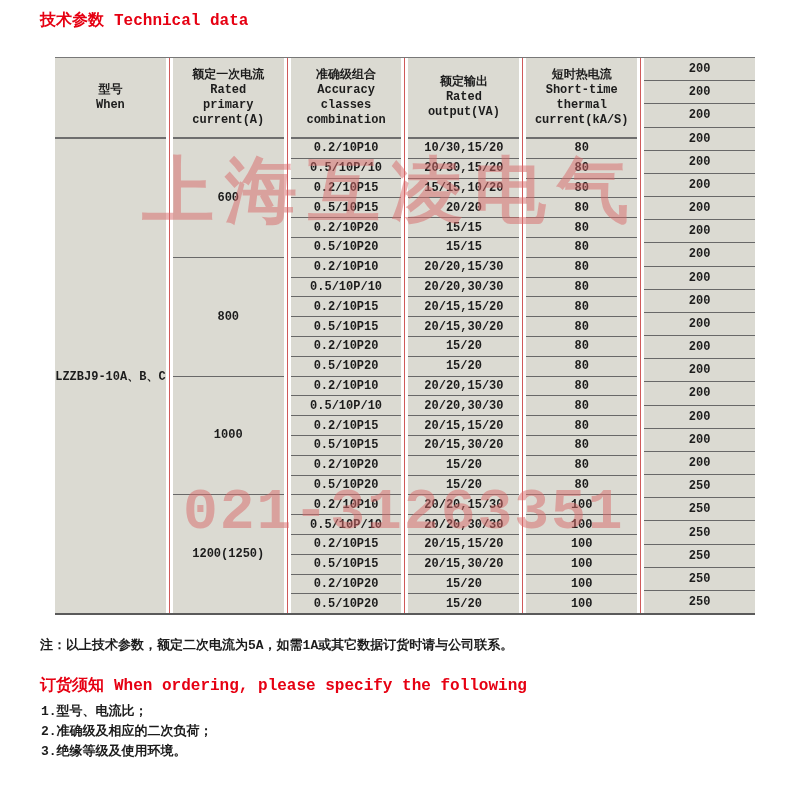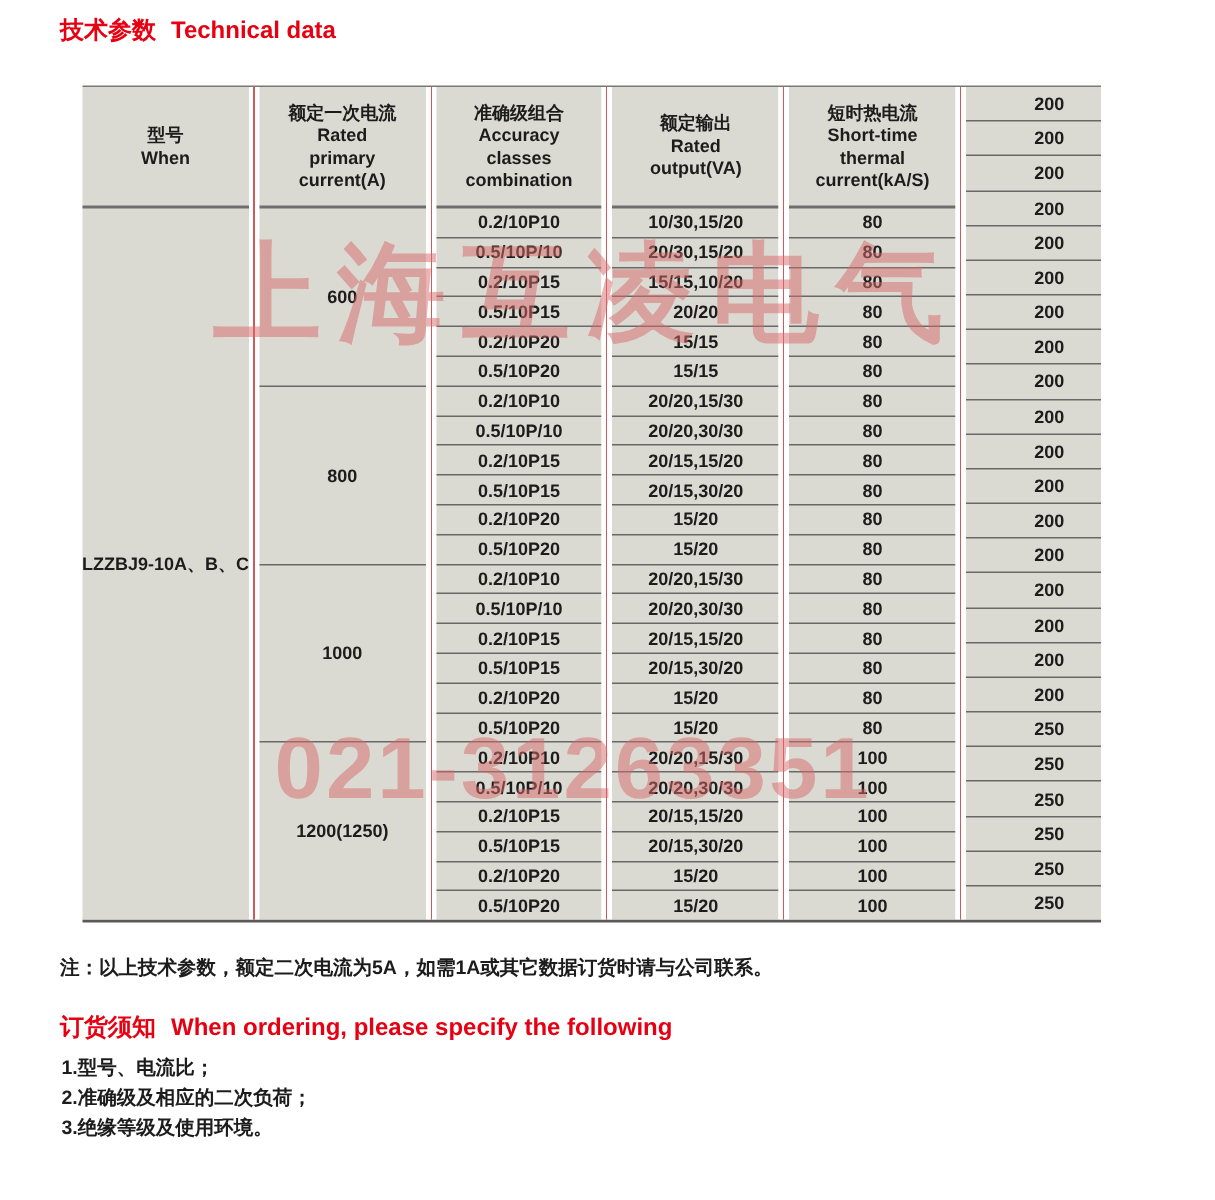--- a/index.html
+++ b/index.html
@@ -4,22 +4,22 @@
 <style>
   :root{
     --accent:#e60012;
     --wm:#d96a6a;
     --cellbg:#dbdad2;
     --line:#686868;
     --redline:#cf5a5a;
   }
   html,body{margin:0;padding:0;background:#fff;}
   .page{
-    position:relative;width:734px;height:800px;background:#fff;overflow:hidden;
-    font-family:Liberation Sans, sans-serif;color:#1c1c1c;
+    position:relative;width:810px;height:800px;background:#fff;overflow:hidden;
+    font-family:Liberation Mono, monospace;color:#1c1c1c;
   }
   .title{
     position:absolute;left:40px;top:10px;font-size:16px;font-weight:bold;color:var(--accent);
     white-space:nowrap;
   }
   .sp{margin-left:10px;}
   .table-wrap{
     position:absolute;left:55px;top:57px;width:700px;height:558px;display:flex;
     border-top:1px solid #787878;border-bottom:2px solid #5a5a5a;box-sizing:border-box;
   }

